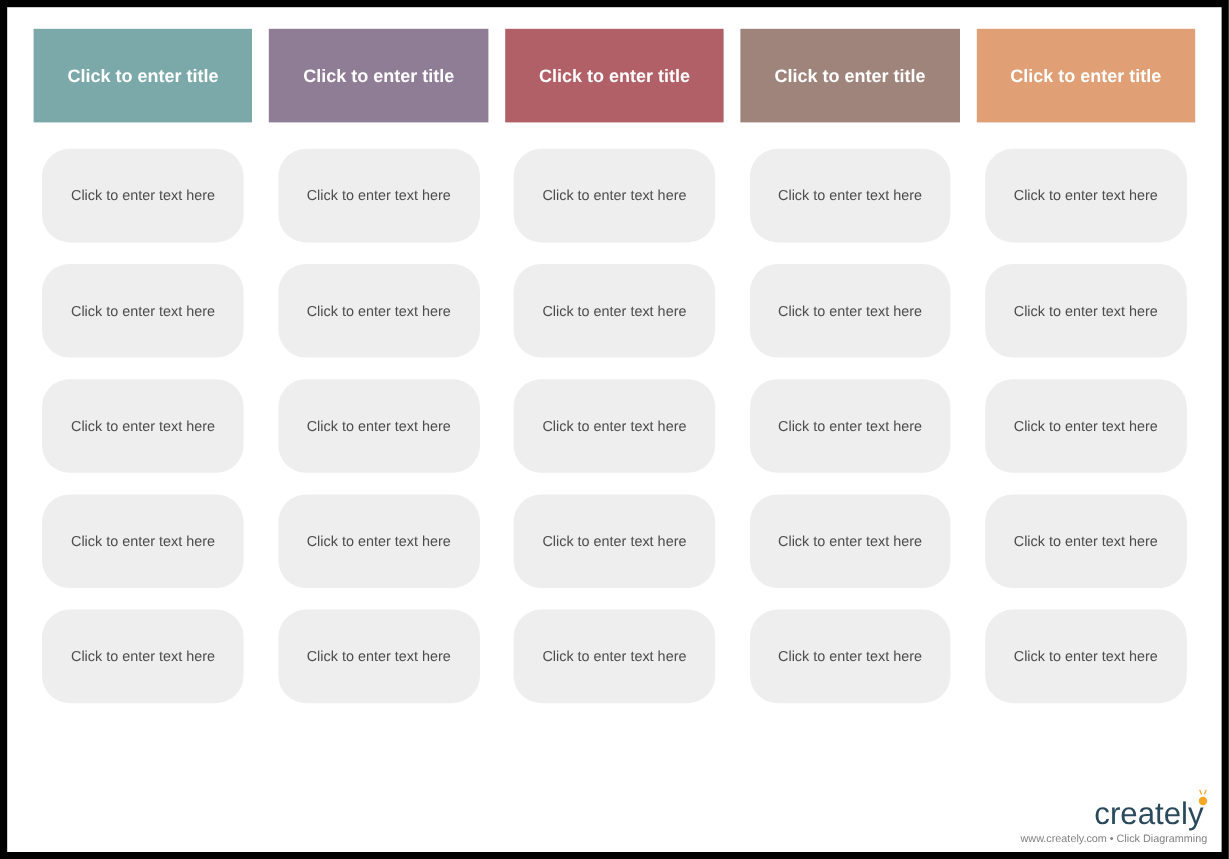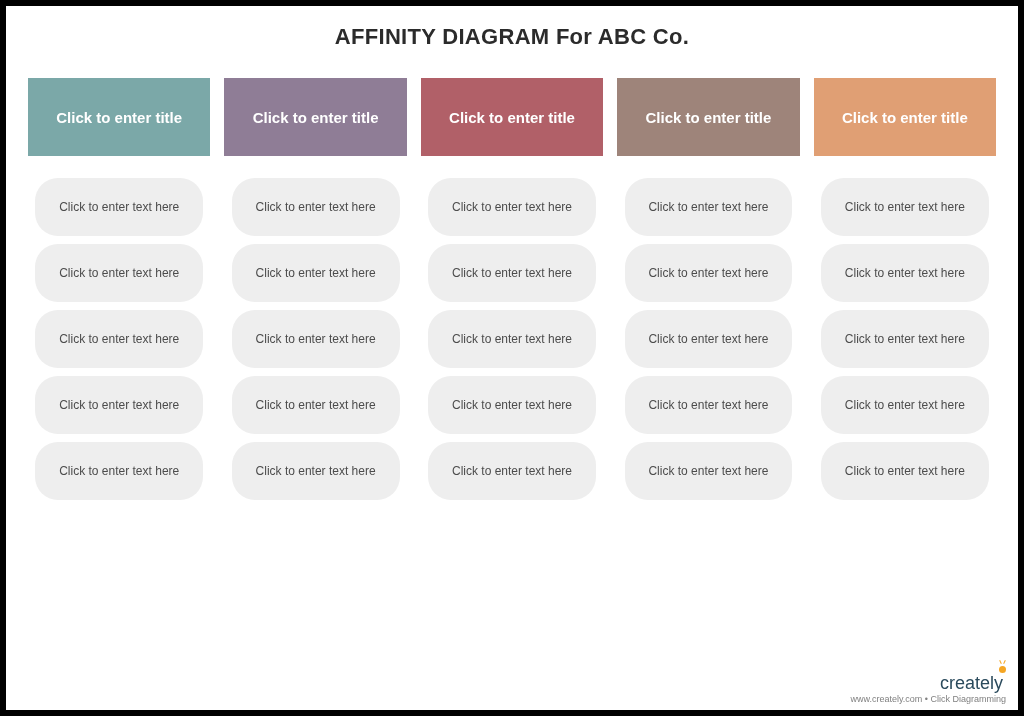--- a/index.html
+++ b/index.html
@@ -46,43 +46,43 @@
       display: flex;
       align-items: center;
       justify-content: center;
       color: #fff;
       font-weight: 700;
       font-size: 15px;
       margin-bottom: 22px;
     }
     .card {
       width: 92%;
-      height: 58px;
+      height: 78px;
       background: #eeeeee;
       display: flex;
       align-items: center;
       justify-content: center;
       color: #4c4c4c;
       font-size: 12px;
-      margin-bottom: 8px;
+      margin-bottom: 18px;
       text-align: center;
       border-radius: 23px;
     }
     .footer {
       position: absolute;
       right: 12px;
       bottom: 6px;
       display: flex;
       flex-direction: column;
       align-items: flex-end;
     }
     .logo {
       display: flex;
       align-items: baseline;
-      font-size: 18px;
+      font-size: 26px;
       font-weight: 400;
       color: #2a4a5c;
       font-family: "Segoe UI", Arial, sans-serif;
     }
     .bulb {
       display: inline-block;
       width: 7px; height: 7px;
       background: #f5a623;
       border-radius: 50%;
       position: relative;
@@ -101,21 +101,20 @@
     .tagline {
       font-size: 9px;
       color: #808080;
       margin-top: 0px;
     }
   </style>
 </head>
 <body>
 
 <div class="canvas">
-  <h1 class="title">AFFINITY DIAGRAM For ABC Co.</h1>
 
   <div class="grid">
 
   <div class="col">
         <div class="header" style="background: rgb(123, 168, 168);">Click to enter title</div>
         <div class="card">Click to enter text here</div>
         <div class="card">Click to enter text here</div>
         <div class="card">Click to enter text here</div>
         <div class="card">Click to enter text here</div>
         <div class="card">Click to enter text here</div>

